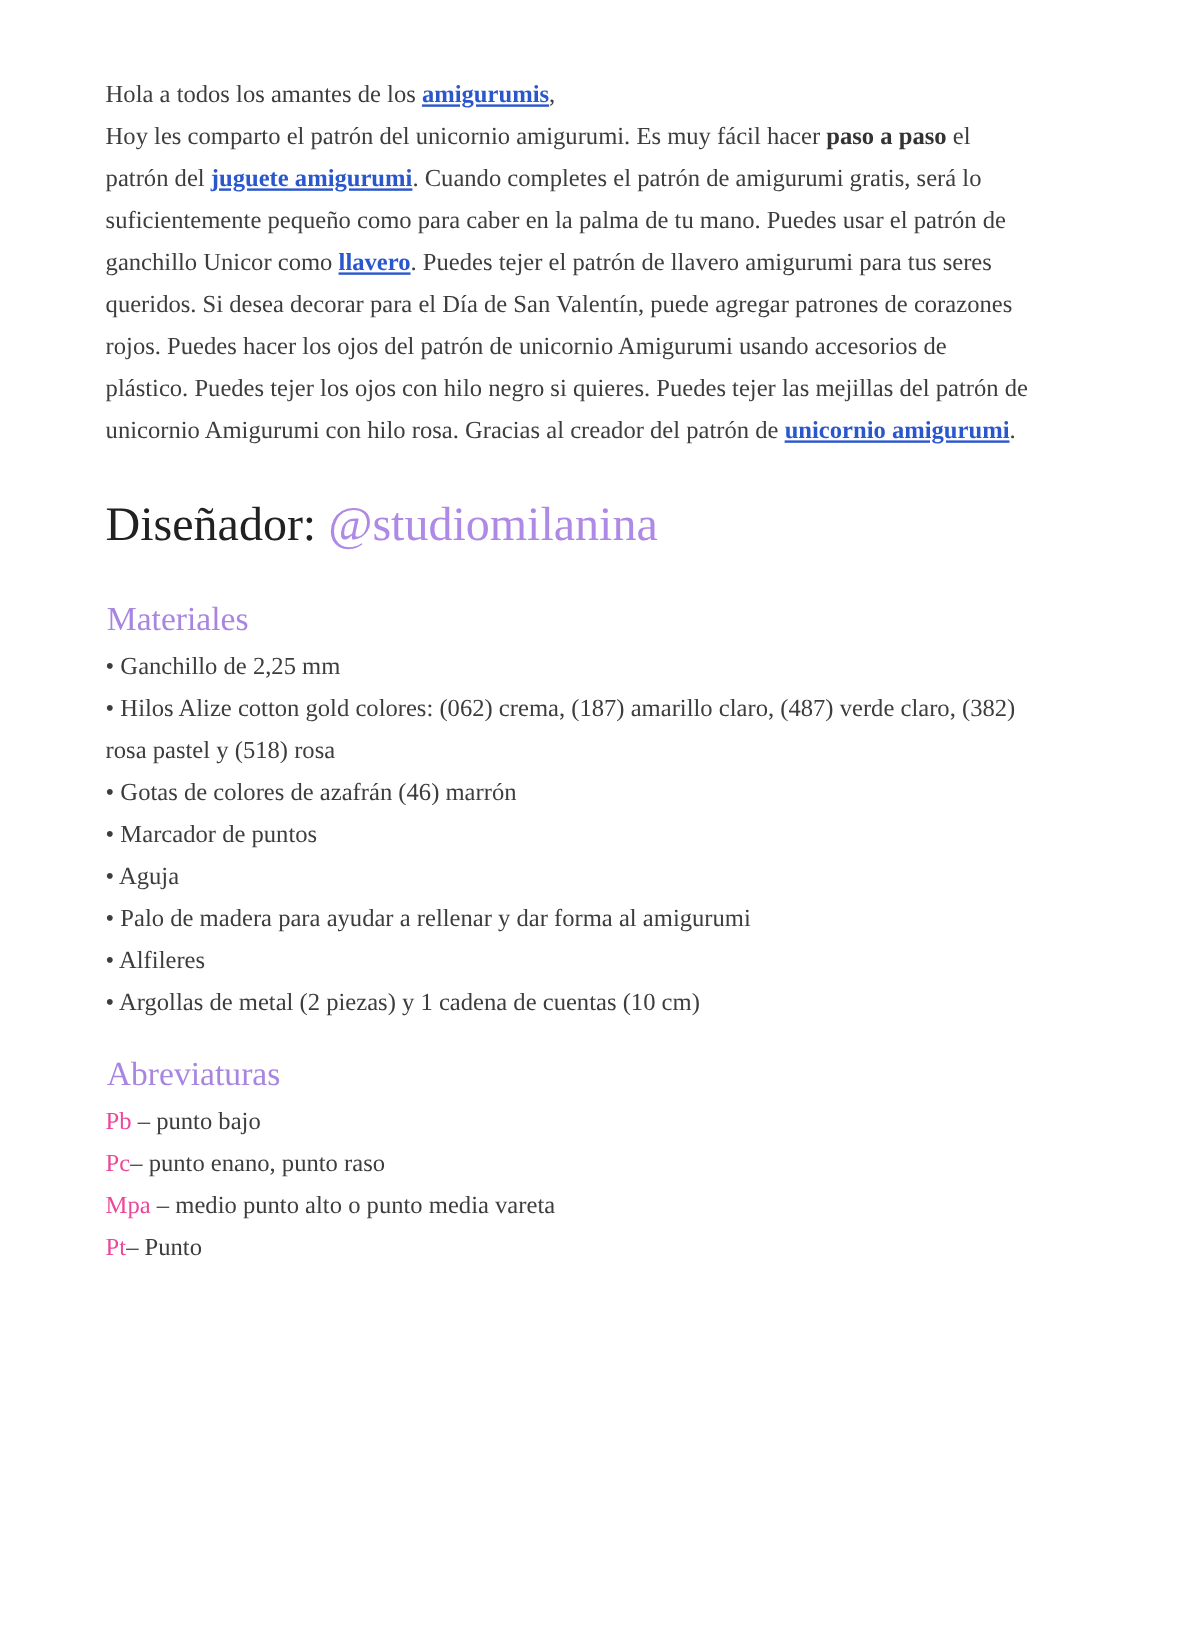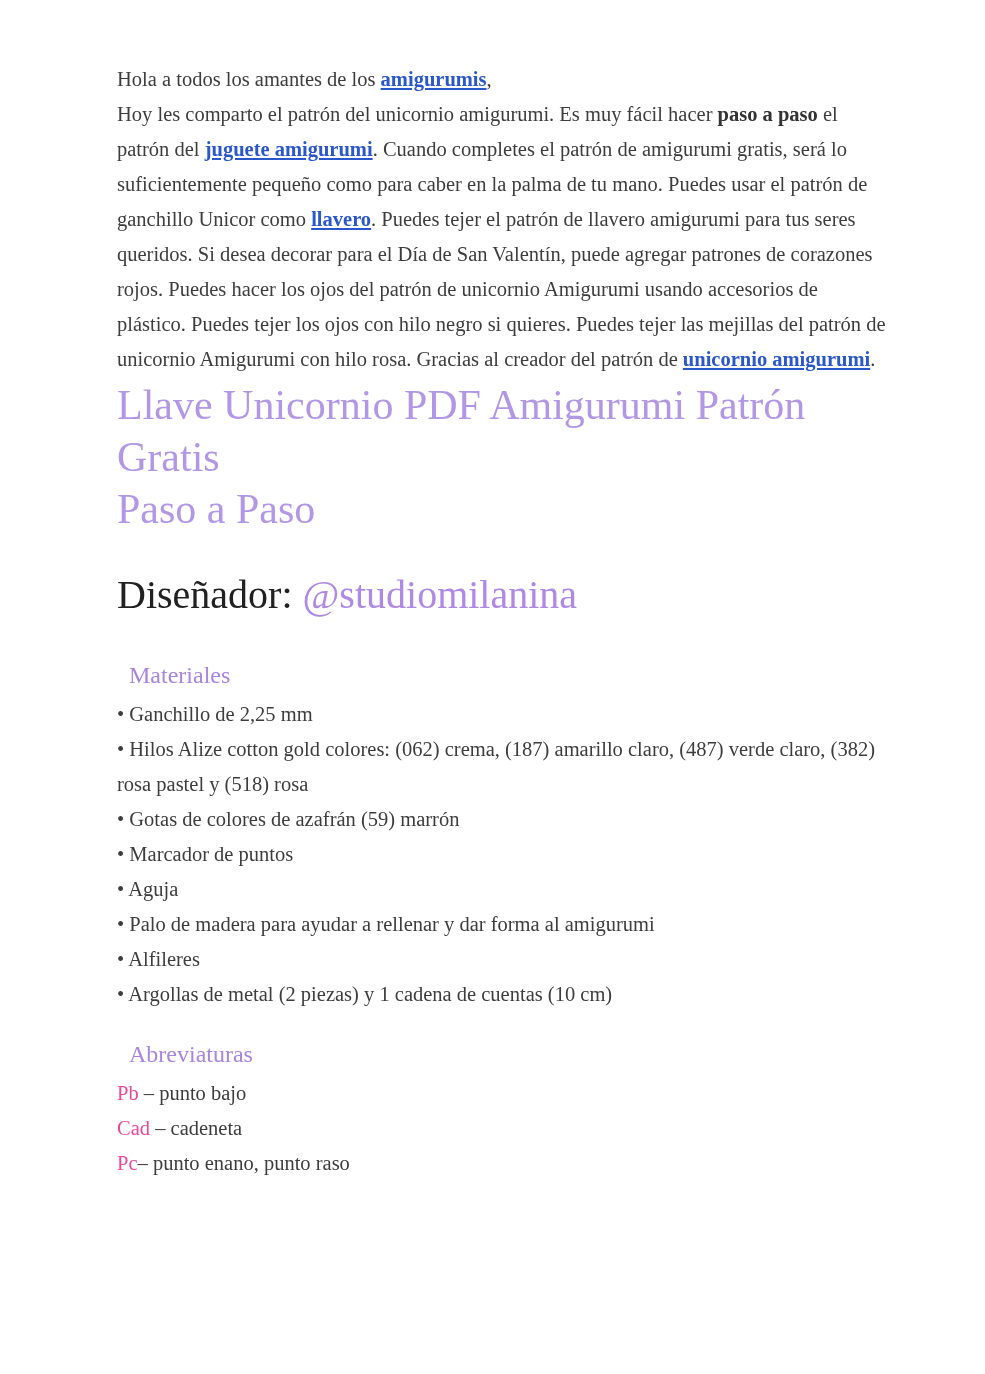--- a/index.html
+++ b/index.html
@@ -1,21 +1,21 @@
 <!DOCTYPE html>
 <html><head>
 <meta charset="utf-8">
 <style>
   html, body { margin: 0; padding: 0; background: #ffffff; }
   .page {
     position: relative;
     width: 985px;
     height: 1178px;
     box-sizing: border-box;
-    padding: 62px 78px 0 117px;
+    padding: 62px 78px 0 88px;
     background: #ffffff;
     font-family: "Liberation Serif", "DejaVu Serif", serif;
     color: #3d3d3d;
     overflow: hidden;
   }
   .tl {
     font-size: 20.5px;
     line-height: 35px;
     white-space: nowrap;
   }
@@ -36,25 +36,25 @@
   }
   .designer {
     margin-top: 36px;
     font-size: 40px;
     line-height: 48px;
     white-space: nowrap;
   }
   .designer-label { font-weight: normal; color: #212121; }
   .designer-handle { color: #ae89e6; cursor: pointer; }
   h2.section {
-    font-size: 24px;
+    font-size: 28px;
     line-height: 40px;
     font-weight: normal;
     color: #a885e0;
-    margin: 36px 0 0 12px;
+    margin: 36px 0 0 1px;
   }
   h2.section-abbr { margin-top: 22px; }
   .list-block { margin-top: 2px; }
 </style>
 </head>
 <body>
 
 <div class="page">
 
   <div id="intro">
@@ -62,44 +62,39 @@
       <div class="tl"><span>Hoy les comparto el patrón del unicornio amigurumi. Es muy fácil hacer </span><span class="b">paso a paso</span><span> el</span></div>
       <div class="tl"><span>patrón del </span><a class="lnk" href="#">juguete amigurumi</a><span>. Cuando completes el patrón de amigurumi gratis, será lo</span></div>
       <div class="tl"><span>suficientemente pequeño como para caber en la palma de tu mano. Puedes usar el patrón de</span></div>
       <div class="tl"><span>ganchillo Unicor como </span><a class="lnk" href="#">llavero</a><span>. Puedes tejer el patrón de llavero amigurumi para tus seres</span></div>
       <div class="tl"><span>queridos. Si desea decorar para el Día de San Valentín, puede agregar patrones de corazones</span></div>
       <div class="tl"><span>rojos. Puedes hacer los ojos del patrón de unicornio Amigurumi usando accesorios de</span></div>
       <div class="tl"><span>plástico. Puedes tejer los ojos con hilo negro si quieres. Puedes tejer las mejillas del patrón de</span></div>
       <div class="tl"><span>unicornio Amigurumi con hilo rosa. Gracias al creador del patrón de </span><a class="lnk" href="#">unicornio amigurumi</a><span>.</span></div>
     </div>
 
-  <h1 class="title" id="title">
-      <div>Llave Unicornio PDF Amigurumi Patrón Gratis</div>
-      <div>Paso a Paso</div>
-    </h1>
 
   <div class="designer">
     <span class="designer-label">Diseñador: </span><span class="designer-handle">@studiomilanina</span>
   </div>
 
   <h2 class="section">Materiales</h2>
   <div id="materials" class="list-block">
       <div class="tl"><span>• Ganchillo de 2,25 mm</span></div>
       <div class="tl"><span>• Hilos Alize cotton gold colores: (062) crema, (187) amarillo claro, (487) verde claro, (382)</span></div>
       <div class="tl"><span>rosa pastel y (518) rosa</span></div>
-      <div class="tl"><span>• Gotas de colores de azafrán (59) marrón</span></div>
+      <div class="tl"><span>• Gotas de colores de azafrán (46) marrón</span></div>
       <div class="tl"><span>• Marcador de puntos</span></div>
       <div class="tl"><span>• Aguja</span></div>
       <div class="tl"><span>• Palo de madera para ayudar a rellenar y dar forma al amigurumi</span></div>
       <div class="tl"><span>• Alfileres</span></div>
       <div class="tl"><span>• Argollas de metal (2 piezas) y 1 cadena de cuentas (10 cm)</span></div>
     </div>
 
   <h2 class="section section-abbr">Abreviaturas</h2>
   <div id="abbrevs" class="list-block">
       <div class="tl"><span class="abbr-red">Pb</span><span> – punto bajo</span></div>
-      <div class="tl"><span class="abbr-red">Cad</span><span> – cadeneta</span></div>
       <div class="tl"><span class="abbr-red">Pc</span><span>– punto enano, punto raso</span></div>
       <div class="tl"><span class="abbr-red">Mpa</span><span> – medio punto alto o punto media vareta</span></div>
       <div class="tl"><span class="abbr-red">Pt</span><span>– Punto</span></div>
     </div>
 
 </div>
 
 </body></html>

